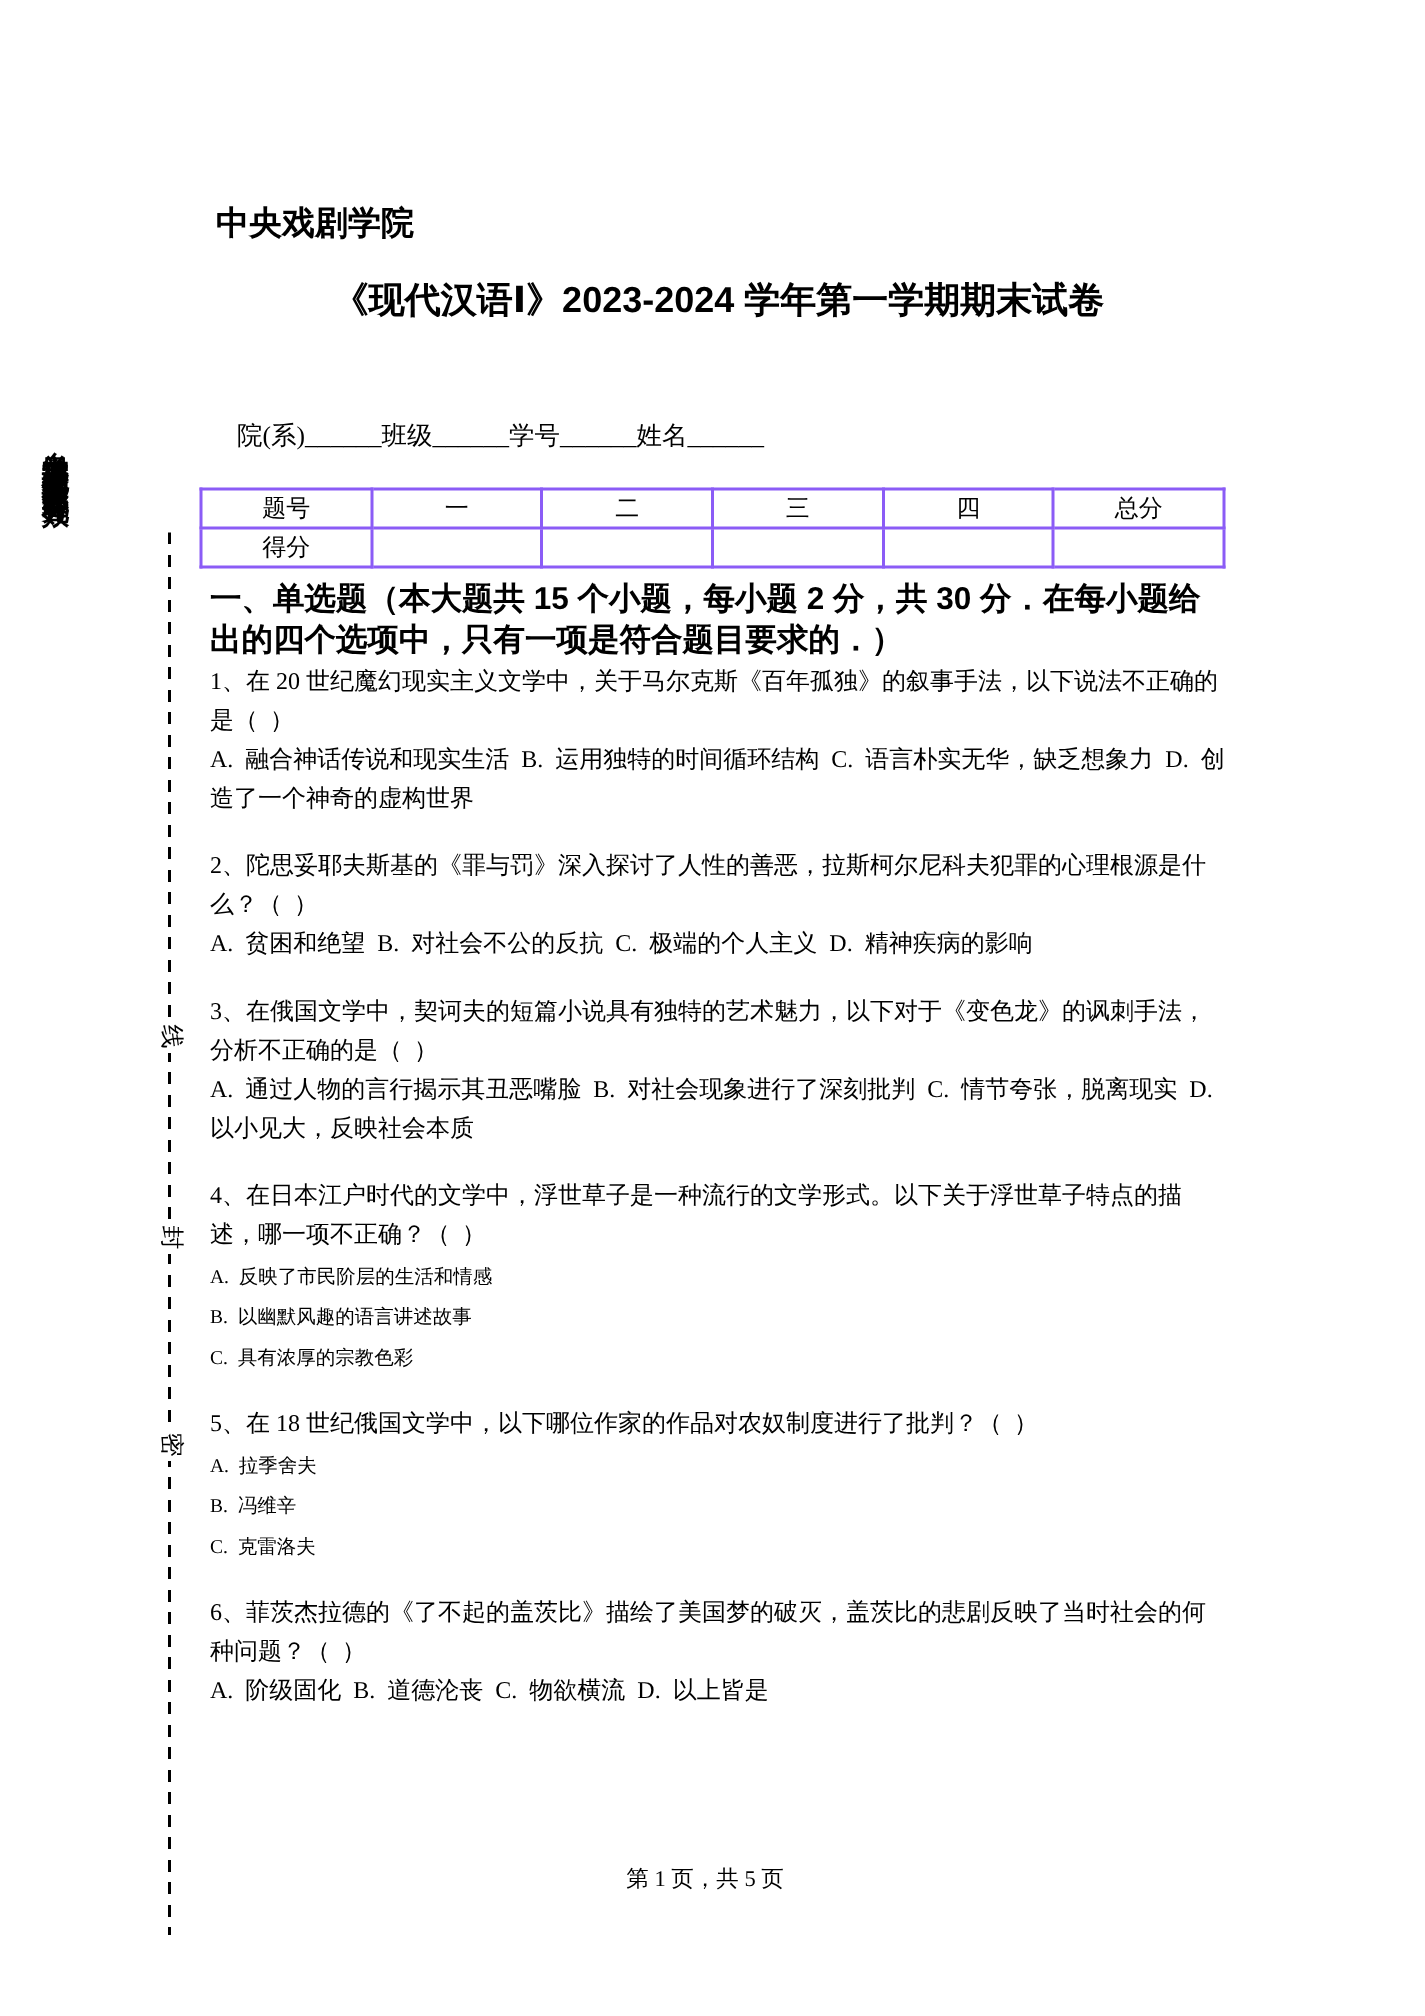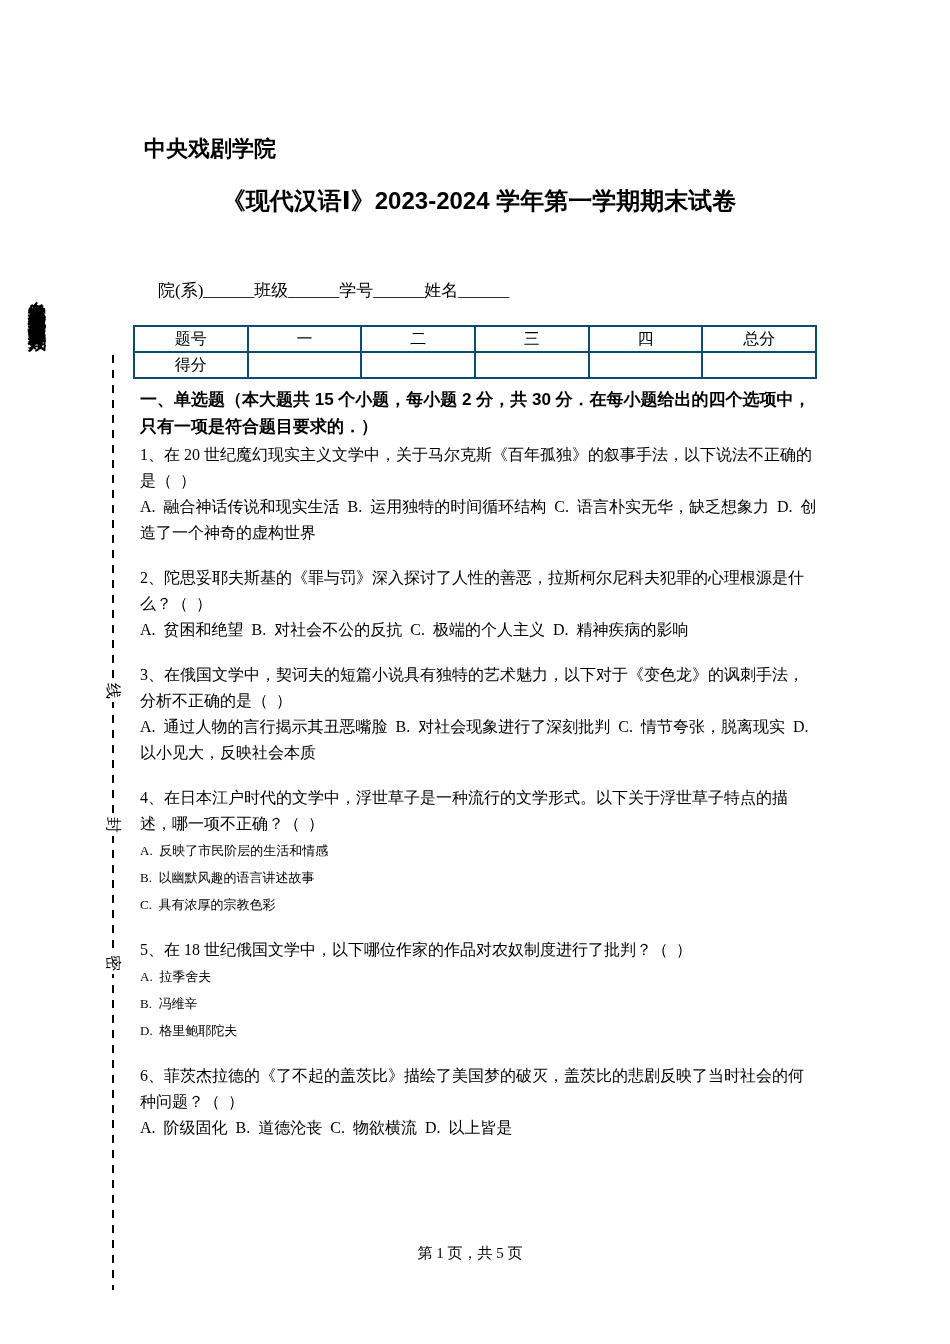--- a/index.html
+++ b/index.html
@@ -82,32 +82,32 @@
     white-space: pre;
   }
   .score-table {
     margin-top: 21px;
     margin-left: -7px;
     border-collapse: collapse;
     width: 684px;
     table-layout: fixed;
   }
   .score-table td {
-    border: 2px solid #0c4a6e;
+    border: 2px solid #8b5cf6;
     height: 24px;
     text-align: center;
     vertical-align: middle;
     font-size: 16px;
     padding: 0;
   }
   .section-heading {
     margin: 7px 0 2px 0;
     font-family: "Liberation Sans", "DejaVu Sans", sans-serif;
     font-weight: 700;
-    font-size: 17px;
+    font-size: 21px;
     line-height: 27px;
   }
   .question { margin: 0 0 19px 0; }
   .q-stem, .q-options {
     margin: 0;
     font-size: 16px;
     line-height: 26px;
     white-space: pre-wrap;
   }
   .q-option-row {
@@ -193,21 +193,21 @@
       <p class="q-stem">4、在日本江户时代的文学中，浮世草子是一种流行的文学形式。以下关于浮世草子特点的描述，哪一项不正确？（  ）</p>
       <p class="q-option-row">A.  反映了市民阶层的生活和情感</p>
       <p class="q-option-row">B.  以幽默风趣的语言讲述故事</p>
       <p class="q-option-row">C.  具有浓厚的宗教色彩</p>
     </div>
 
     <div class="question">
       <p class="q-stem">5、在 18 世纪俄国文学中，以下哪位作家的作品对农奴制度进行了批判？（  ）</p>
       <p class="q-option-row">A.  拉季舍夫</p>
       <p class="q-option-row">B.  冯维辛</p>
-      <p class="q-option-row">D.  格里鲍耶陀夫</p>
+      <p class="q-option-row">C.  克雷洛夫</p>
     </div>
 
     <div class="question">
       <p class="q-stem">6、菲茨杰拉德的《了不起的盖茨比》描绘了美国梦的破灭，盖茨比的悲剧反映了当时社会的何种问题？（  ）</p>
       <p class="q-options">A.  阶级固化  B.  道德沦丧  C.  物欲横流  D.  以上皆是</p>
     </div>
 
   </div>
 
   <div class="page-footer">

